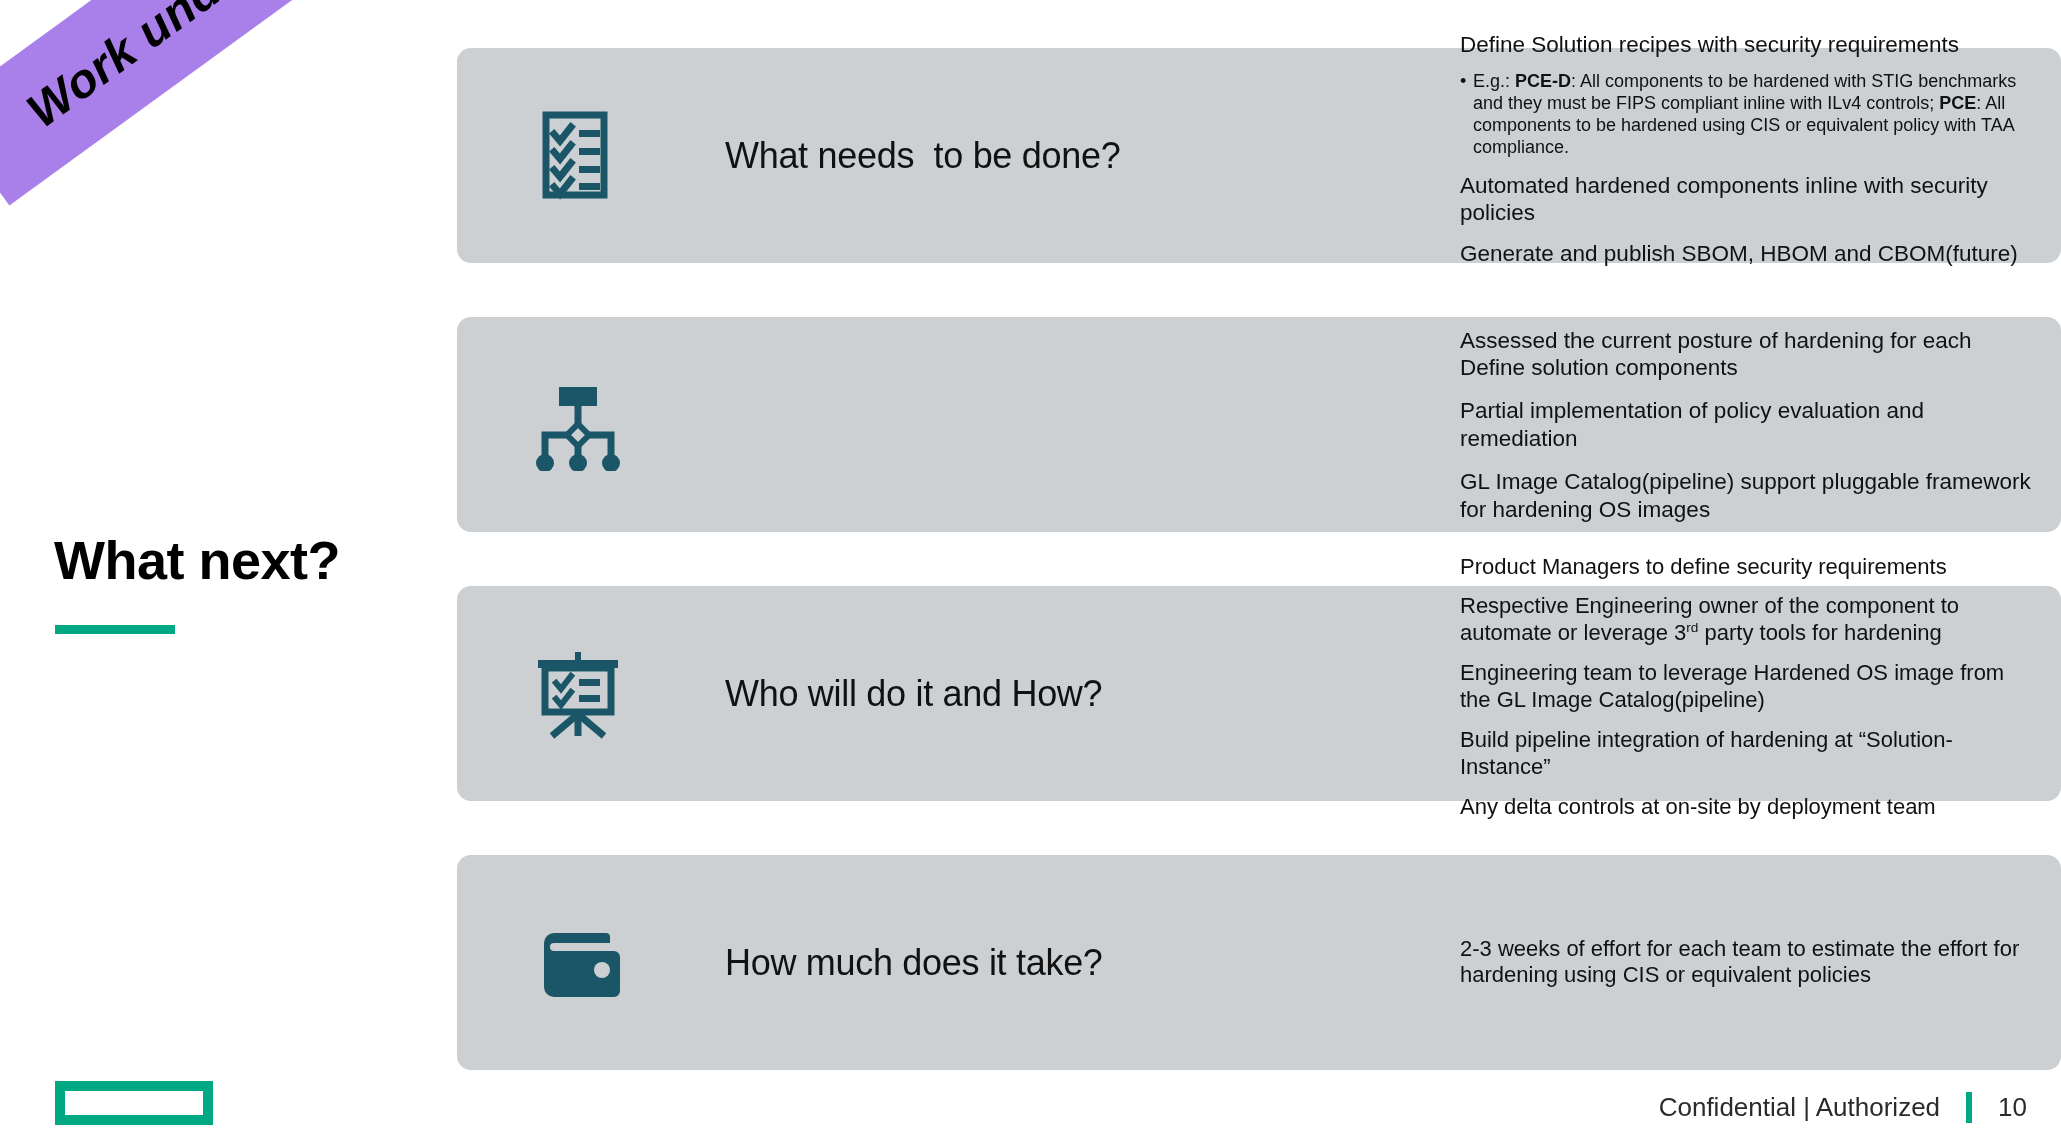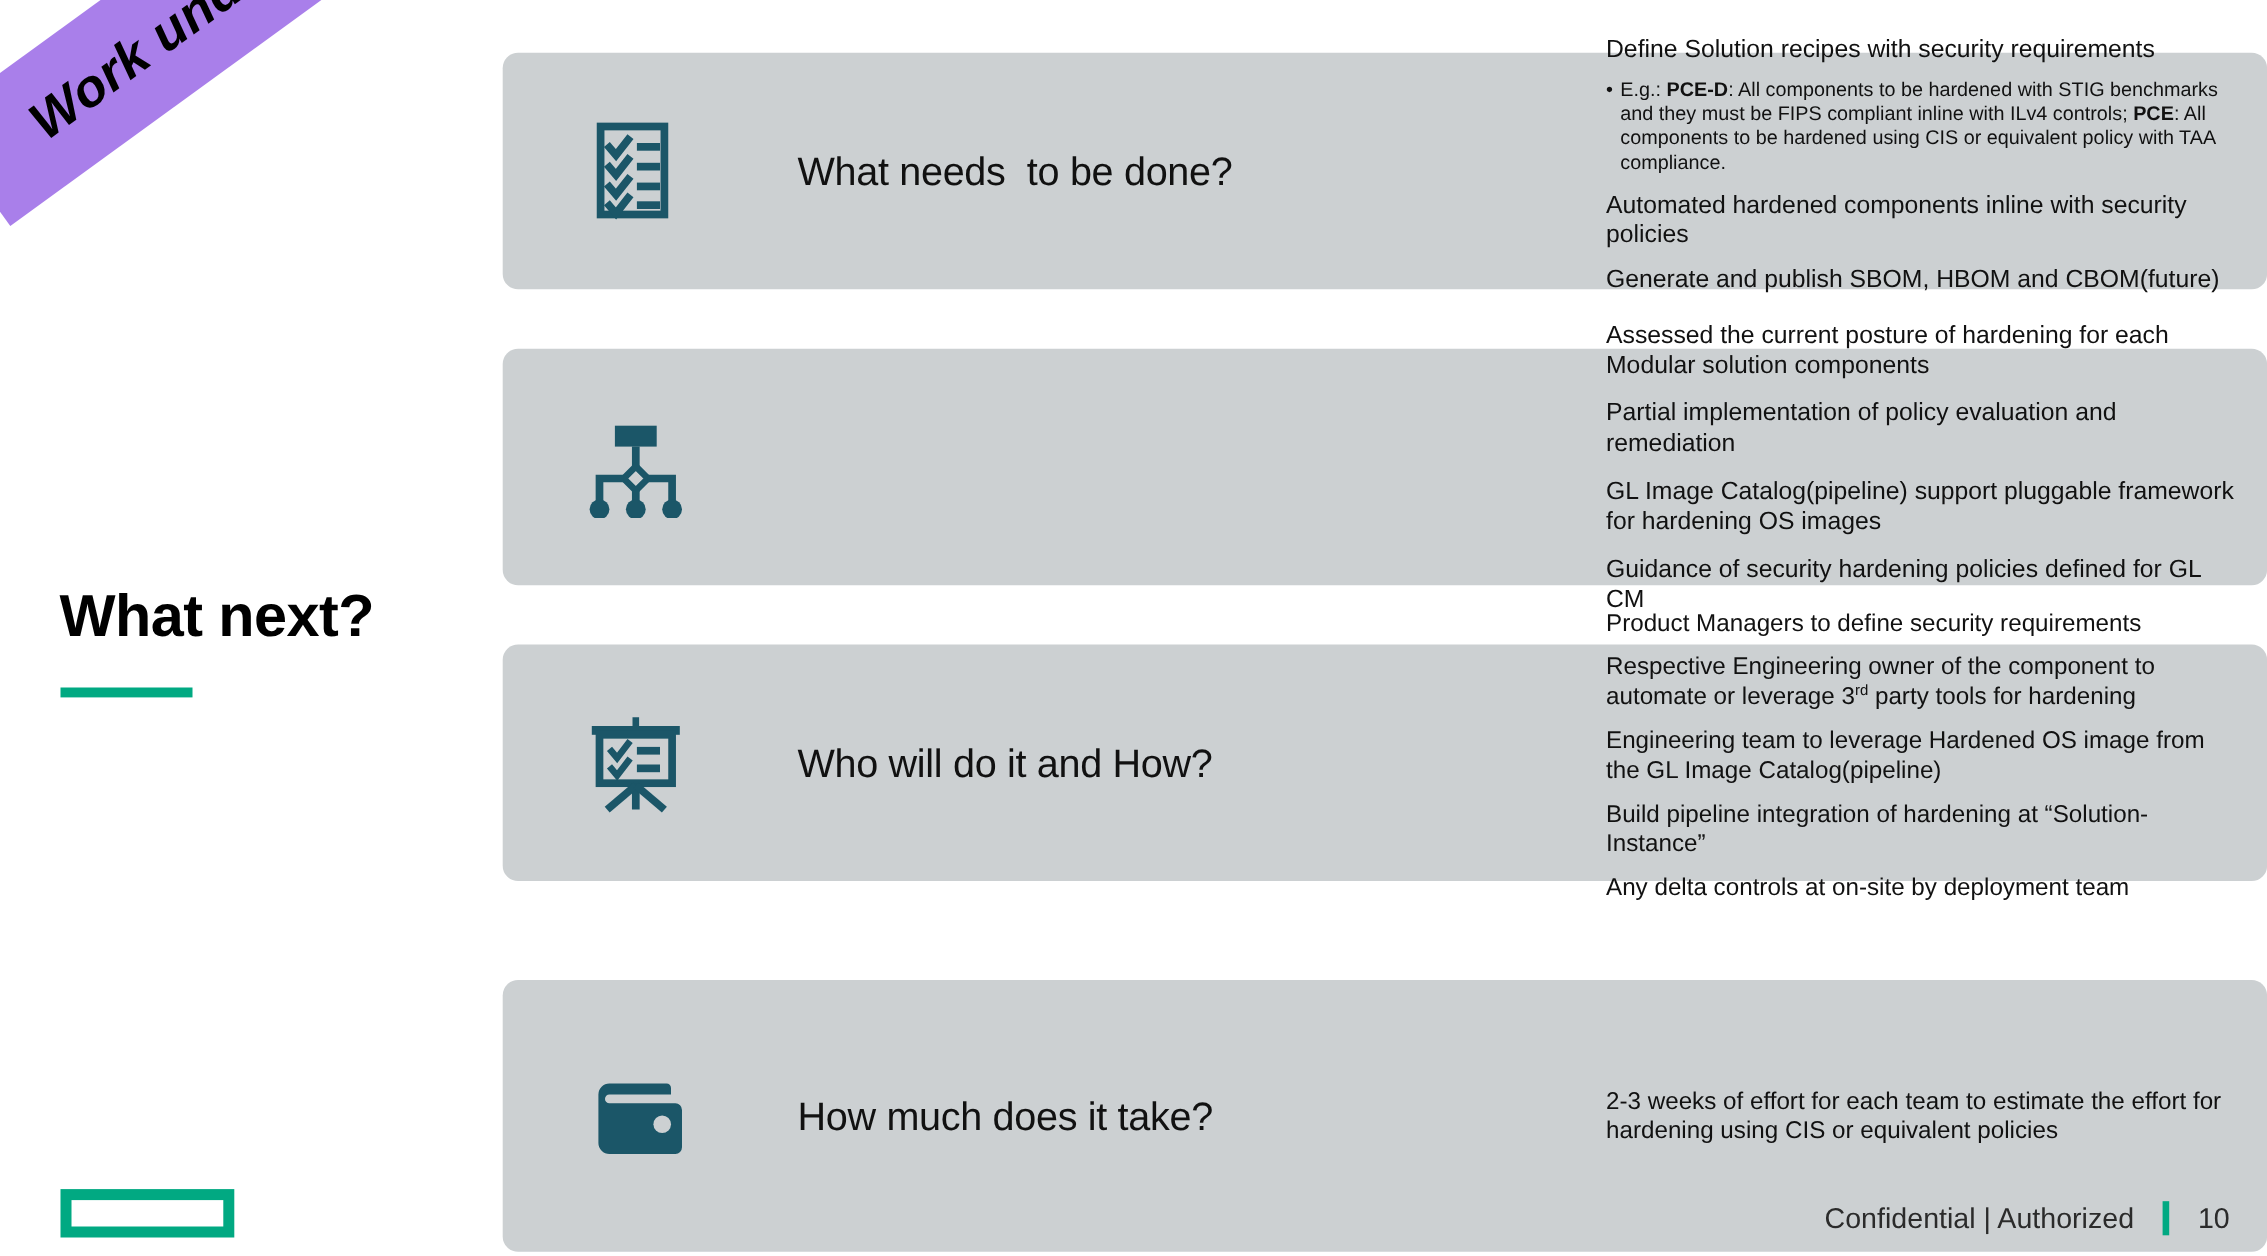--- a/index.html
+++ b/index.html
@@ -70,21 +70,21 @@
     width: 1604px;
     background: #CCD0D2;
     border-radius: 14px;
     display: flex;
     align-items: center;
     box-sizing: border-box;
   }
   #card-0 { top: 48px;   height: 215px; }
   #card-1 { top: 317px;  height: 215px; }
   #card-2 { top: 586px;  height: 215px; }
-  #card-3 { top: 891px;  height: 247px; }
+  #card-3 { top: 855px;  height: 215px; }
 
   .card-icon {
     position: absolute;
     left: 75px;
     top: 50%;
     transform: translateY(-50%);
     width: 92px;
     height: 92px;
     display: block;
   }
@@ -210,24 +210,23 @@
       <path d="M46 45 l11 11 l-11 11 l-11 -11 z" fill="none" stroke="#1B5668" stroke-width="6"></path>
       <path d="M46 67 v13" stroke="#1B5668" stroke-width="7" fill="none"></path>
       <path d="M35 56 H13 v24" stroke="#1B5668" stroke-width="7" fill="none"></path>
       <path d="M57 56 H79 v24" stroke="#1B5668" stroke-width="7" fill="none"></path>
       <circle cx="13" cy="84" r="9" fill="#1B5668"></circle>
       <circle cx="46" cy="84" r="9" fill="#1B5668"></circle>
       <circle cx="79" cy="84" r="9" fill="#1B5668"></circle>
     </svg>
   </span>
   <div class="card-bullets">
-    <div class="bullet">Assessed the current posture of hardening for each Modular solution components</div>
+    <div class="bullet">Assessed the current posture of hardening for each Define solution components</div>
     <div class="bullet">Partial implementation of policy evaluation and remediation</div>
     <div class="bullet">GL Image Catalog(pipeline) support pluggable framework for hardening OS images</div>
-    <div class="bullet">Guidance of security hardening policies defined for GL CM</div>
   </div>
 </div>
 
 <div class="card" id="card-2">
   <span class="card-icon">
     <svg viewBox="0 0 92 92" width="92" height="92" aria-hidden="true">
       <path d="M46 4 v8" stroke="#1B5668" stroke-width="6" fill="none"></path>
       <rect x="6" y="12" width="80" height="8" fill="#1B5668"></rect>
       <rect x="13" y="20" width="66" height="44" fill="none" stroke="#1B5668" stroke-width="7"></rect>
       <path d="M24 35 l5 6 l10 -13" fill="none" stroke="#1B5668" stroke-width="6" stroke-linecap="square"></path>

